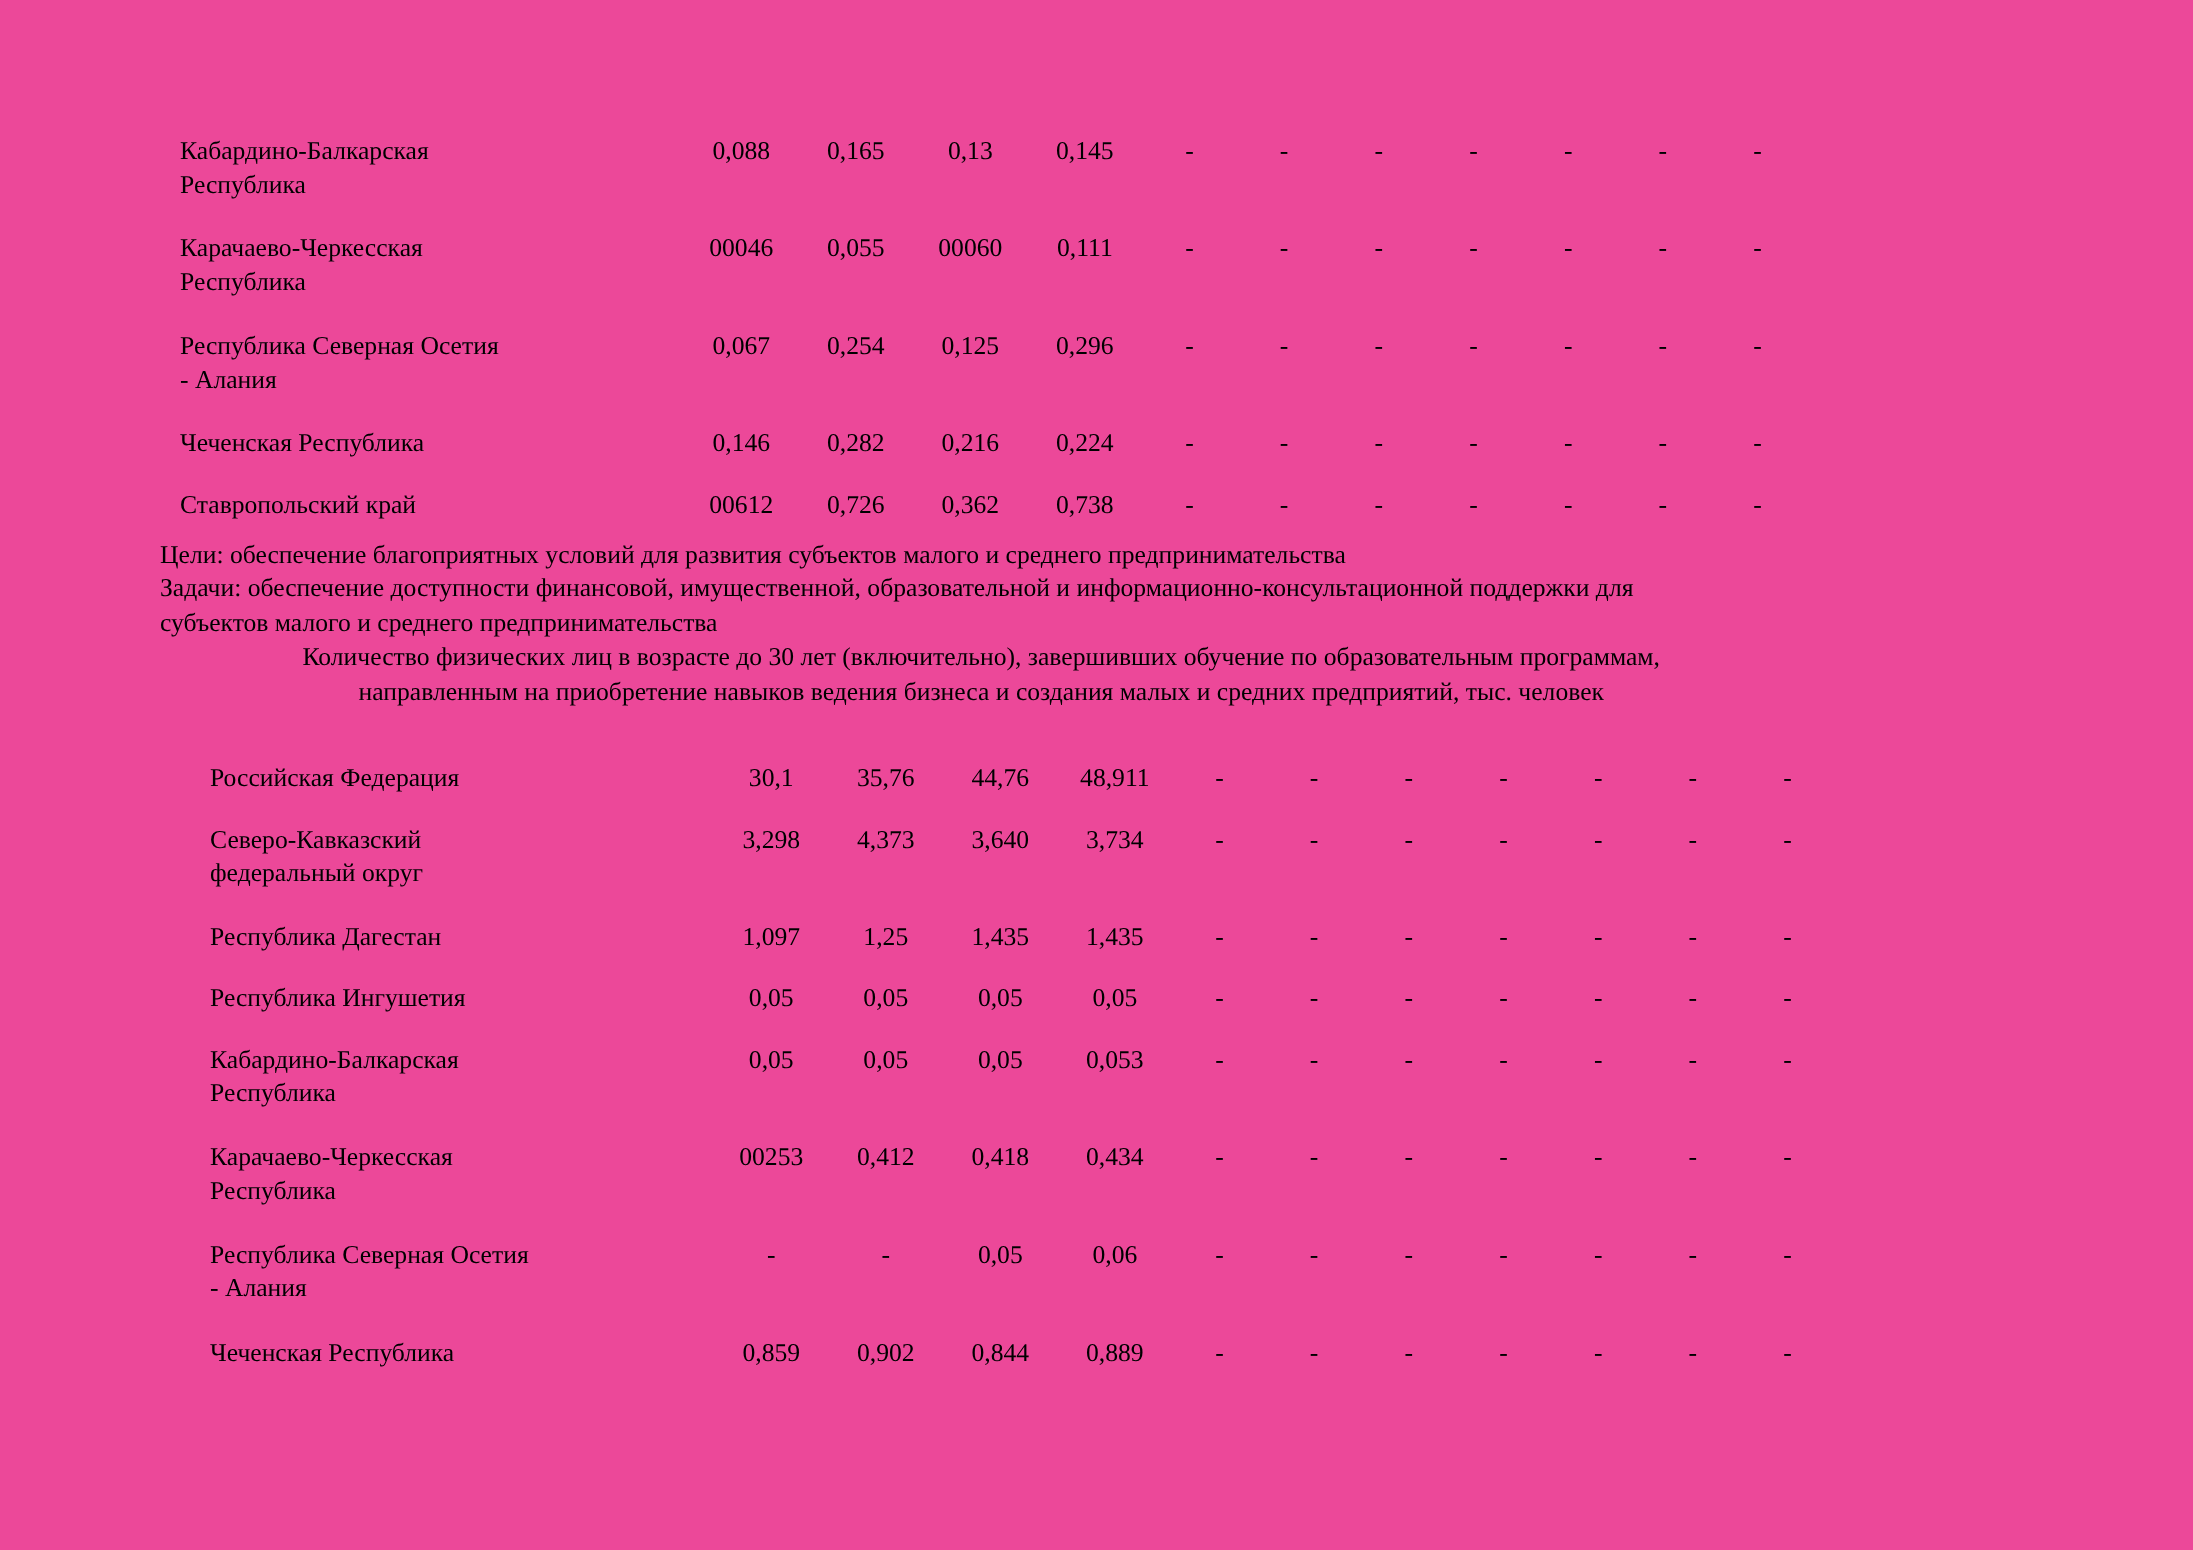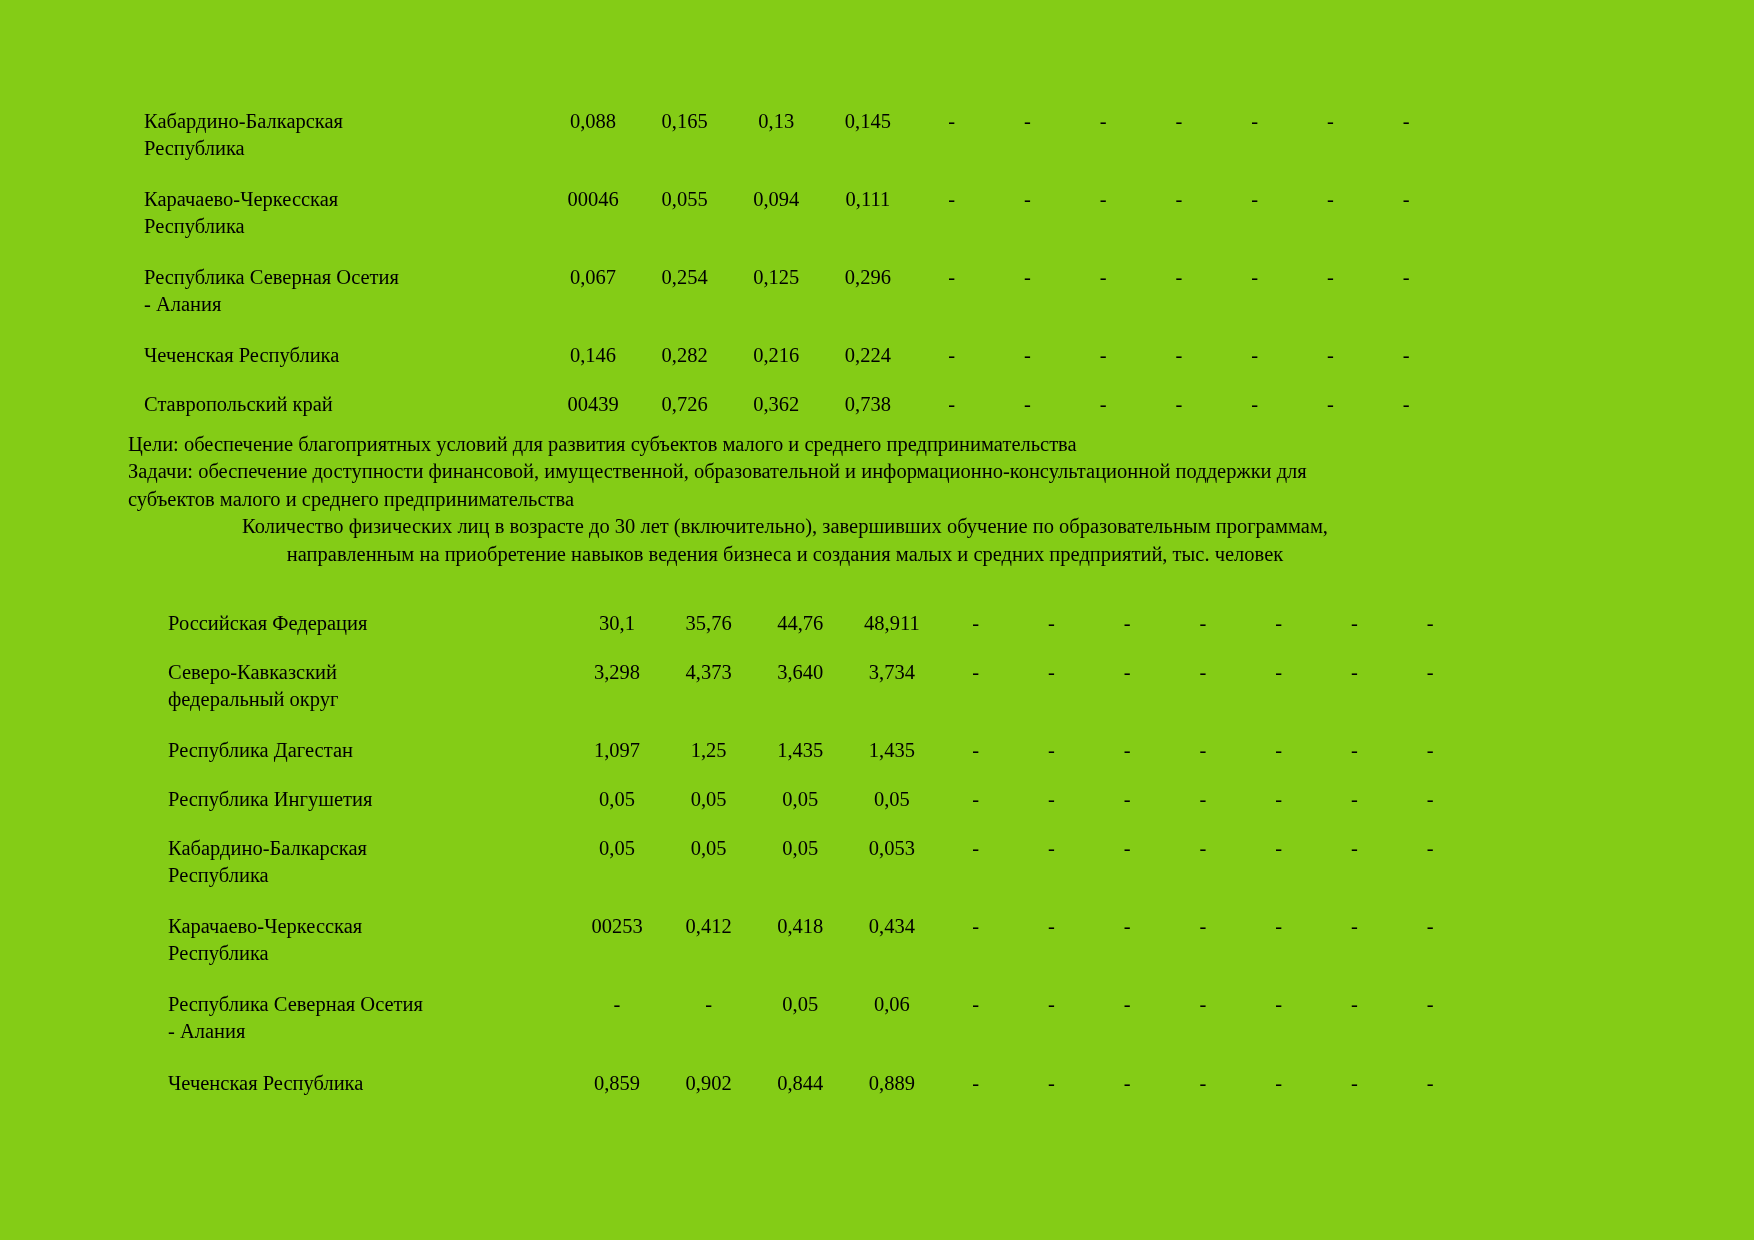--- a/index.html
+++ b/index.html
@@ -12,21 +12,21 @@
     height: 1240px;
     font-family: "Liberation Serif", "DejaVu Serif", serif;
     color: #000000;
     position: relative;
     overflow: hidden;
   }
   .page {
     position: relative;
     width: 1754px;
     height: 1240px;
-    background: #84cc16;
+    background: #ec4899;
   }
 
   
   table.data-table {
     border-collapse: collapse;
     table-layout: fixed;
     width: 1300px;
   }
   table.data-table td {
     vertical-align: top;
@@ -118,21 +118,21 @@
           <td class="dash">-</td>
         </tr>
 
         <tr class="row-tall">
           <td class="region">
             <div>Карачаево-Черкесская</div>
             <div>Республика</div>
           </td>
           <td class="num">00046</td>
           <td class="num">0,055</td>
-          <td class="num">0,094</td>
+          <td class="num">00060</td>
           <td class="num">0,111</td>
           <td class="dash">-</td>
           <td class="dash">-</td>
           <td class="dash">-</td>
           <td class="dash">-</td>
           <td class="dash">-</td>
           <td class="dash">-</td>
           <td class="dash">-</td>
         </tr>
 
@@ -168,21 +168,21 @@
           <td class="dash">-</td>
           <td class="dash">-</td>
           <td class="dash">-</td>
           <td class="dash">-</td>
         </tr>
 
         <tr class="row-short">
           <td class="region">
             <div>Ставропольский край</div>
           </td>
-          <td class="num">00439</td>
+          <td class="num">00612</td>
           <td class="num">0,726</td>
           <td class="num">0,362</td>
           <td class="num">0,738</td>
           <td class="dash">-</td>
           <td class="dash">-</td>
           <td class="dash">-</td>
           <td class="dash">-</td>
           <td class="dash">-</td>
           <td class="dash">-</td>
           <td class="dash">-</td>

